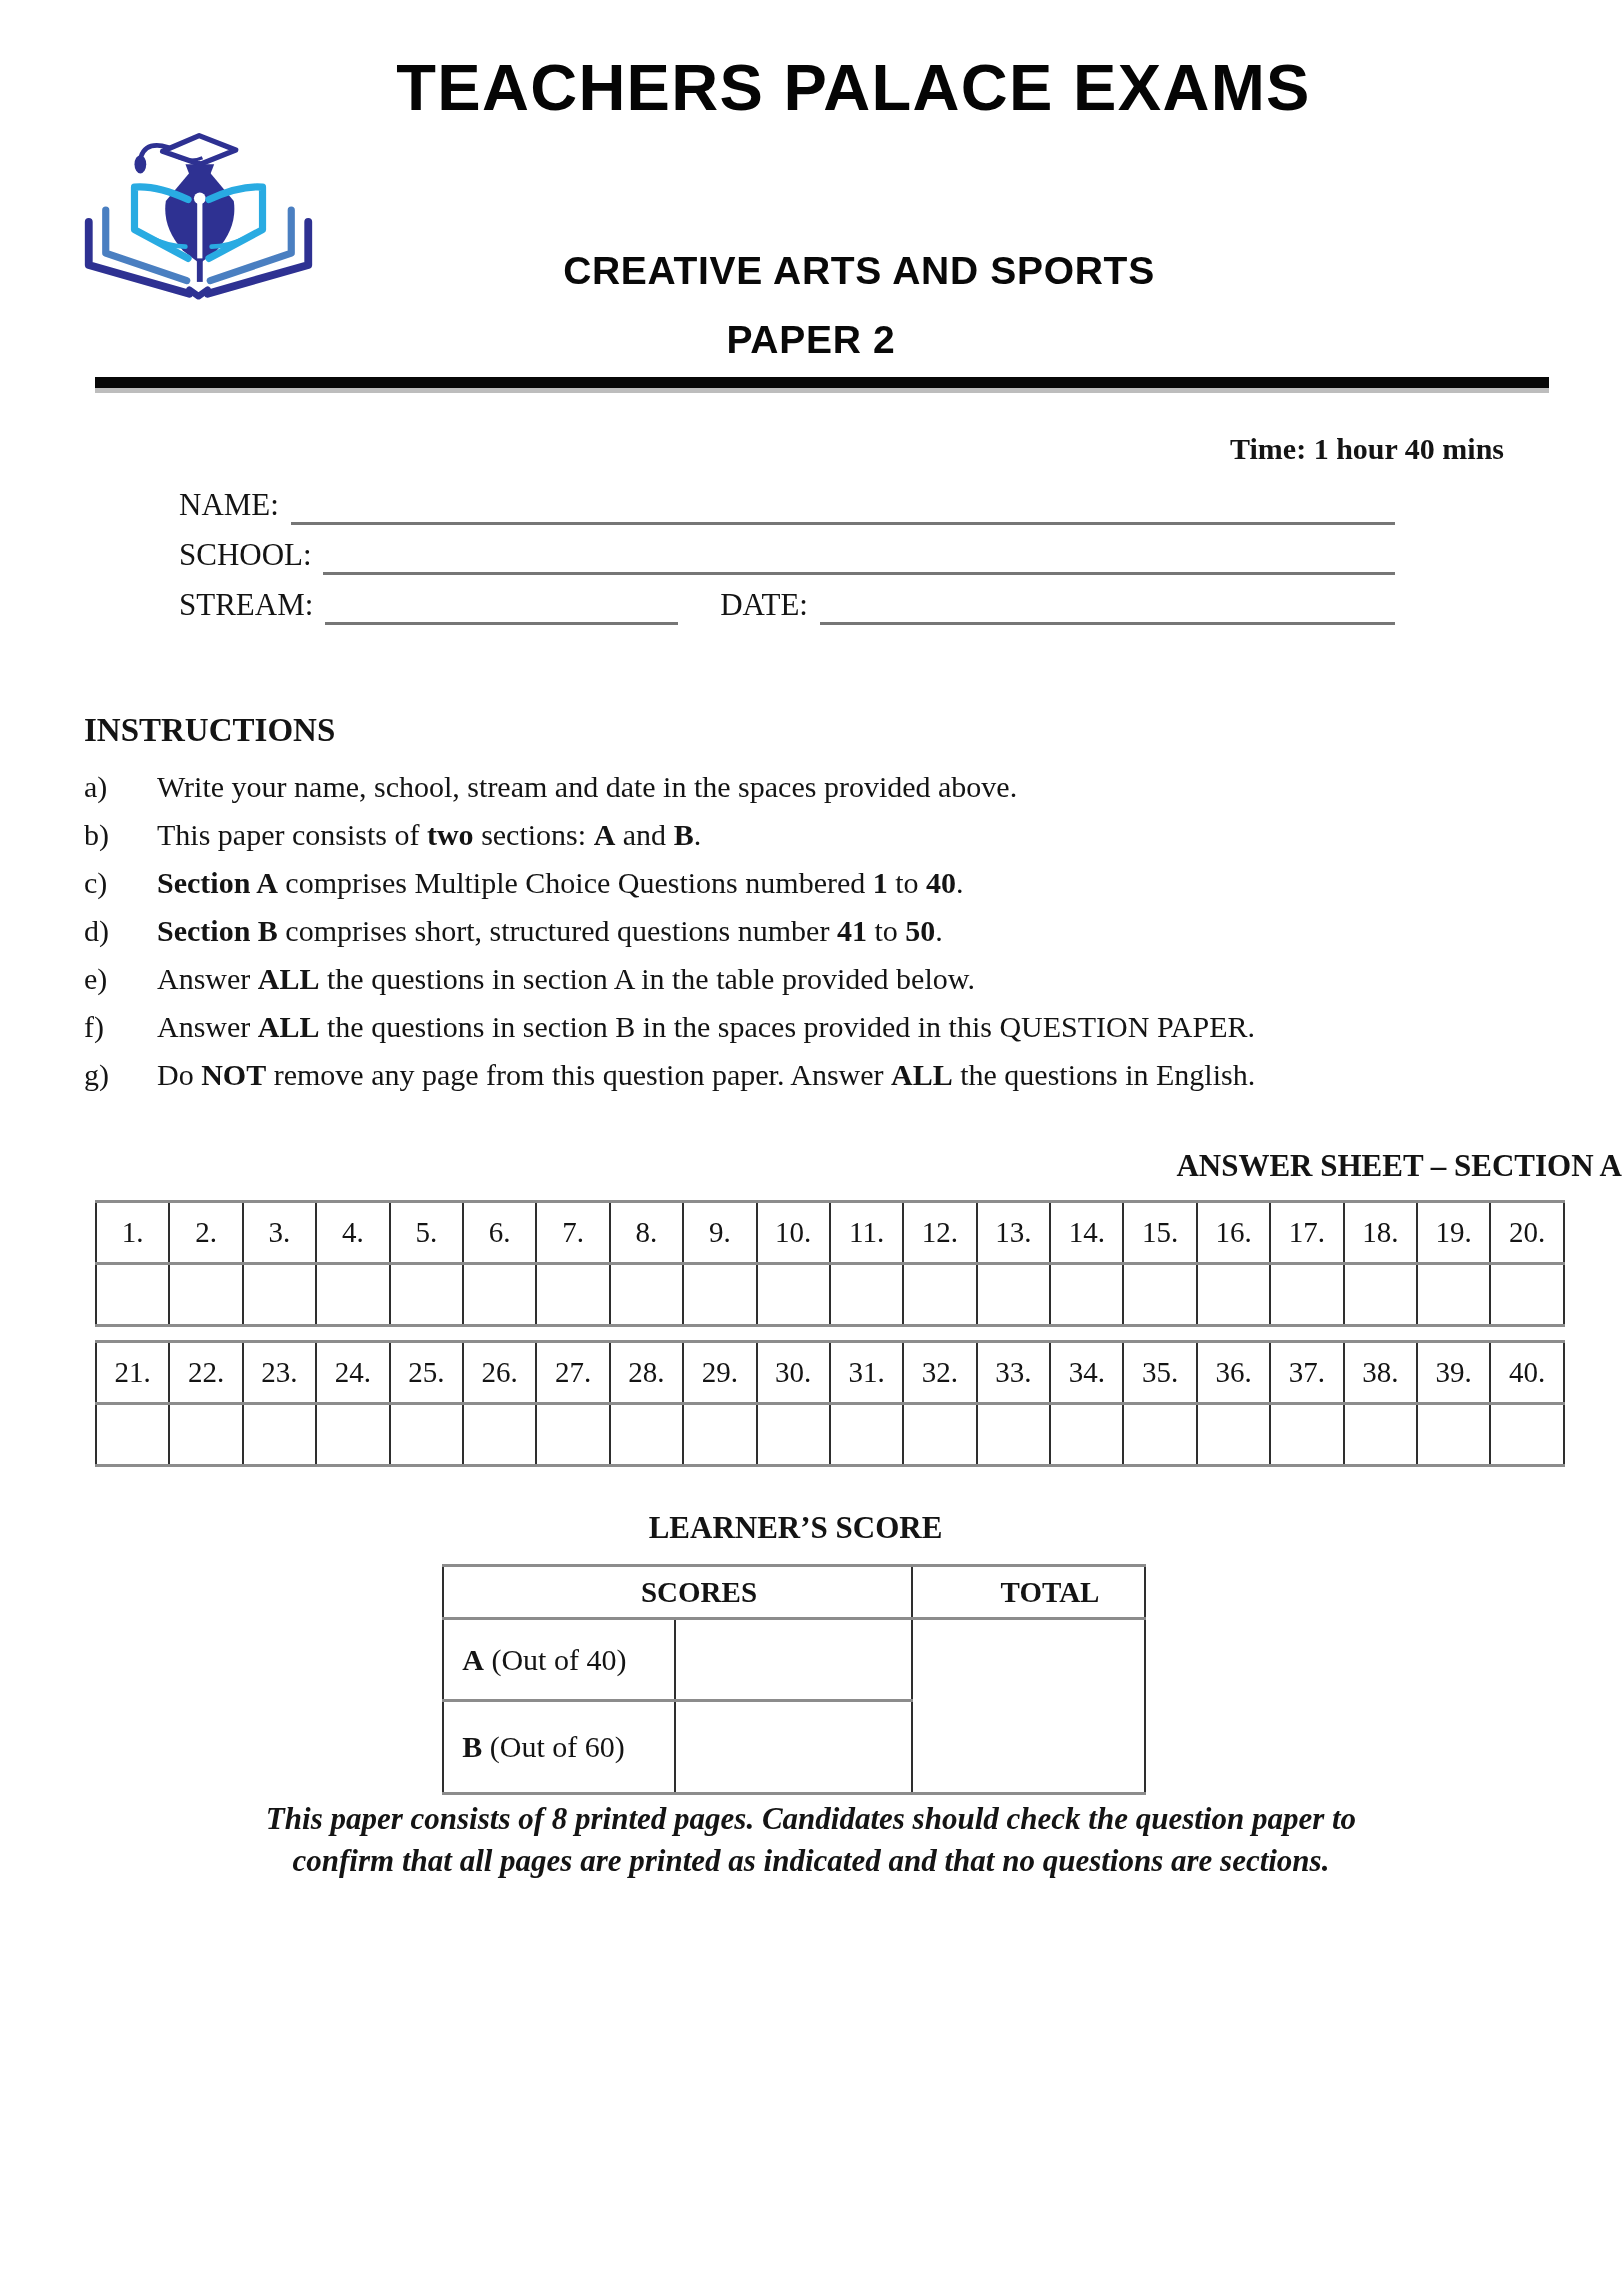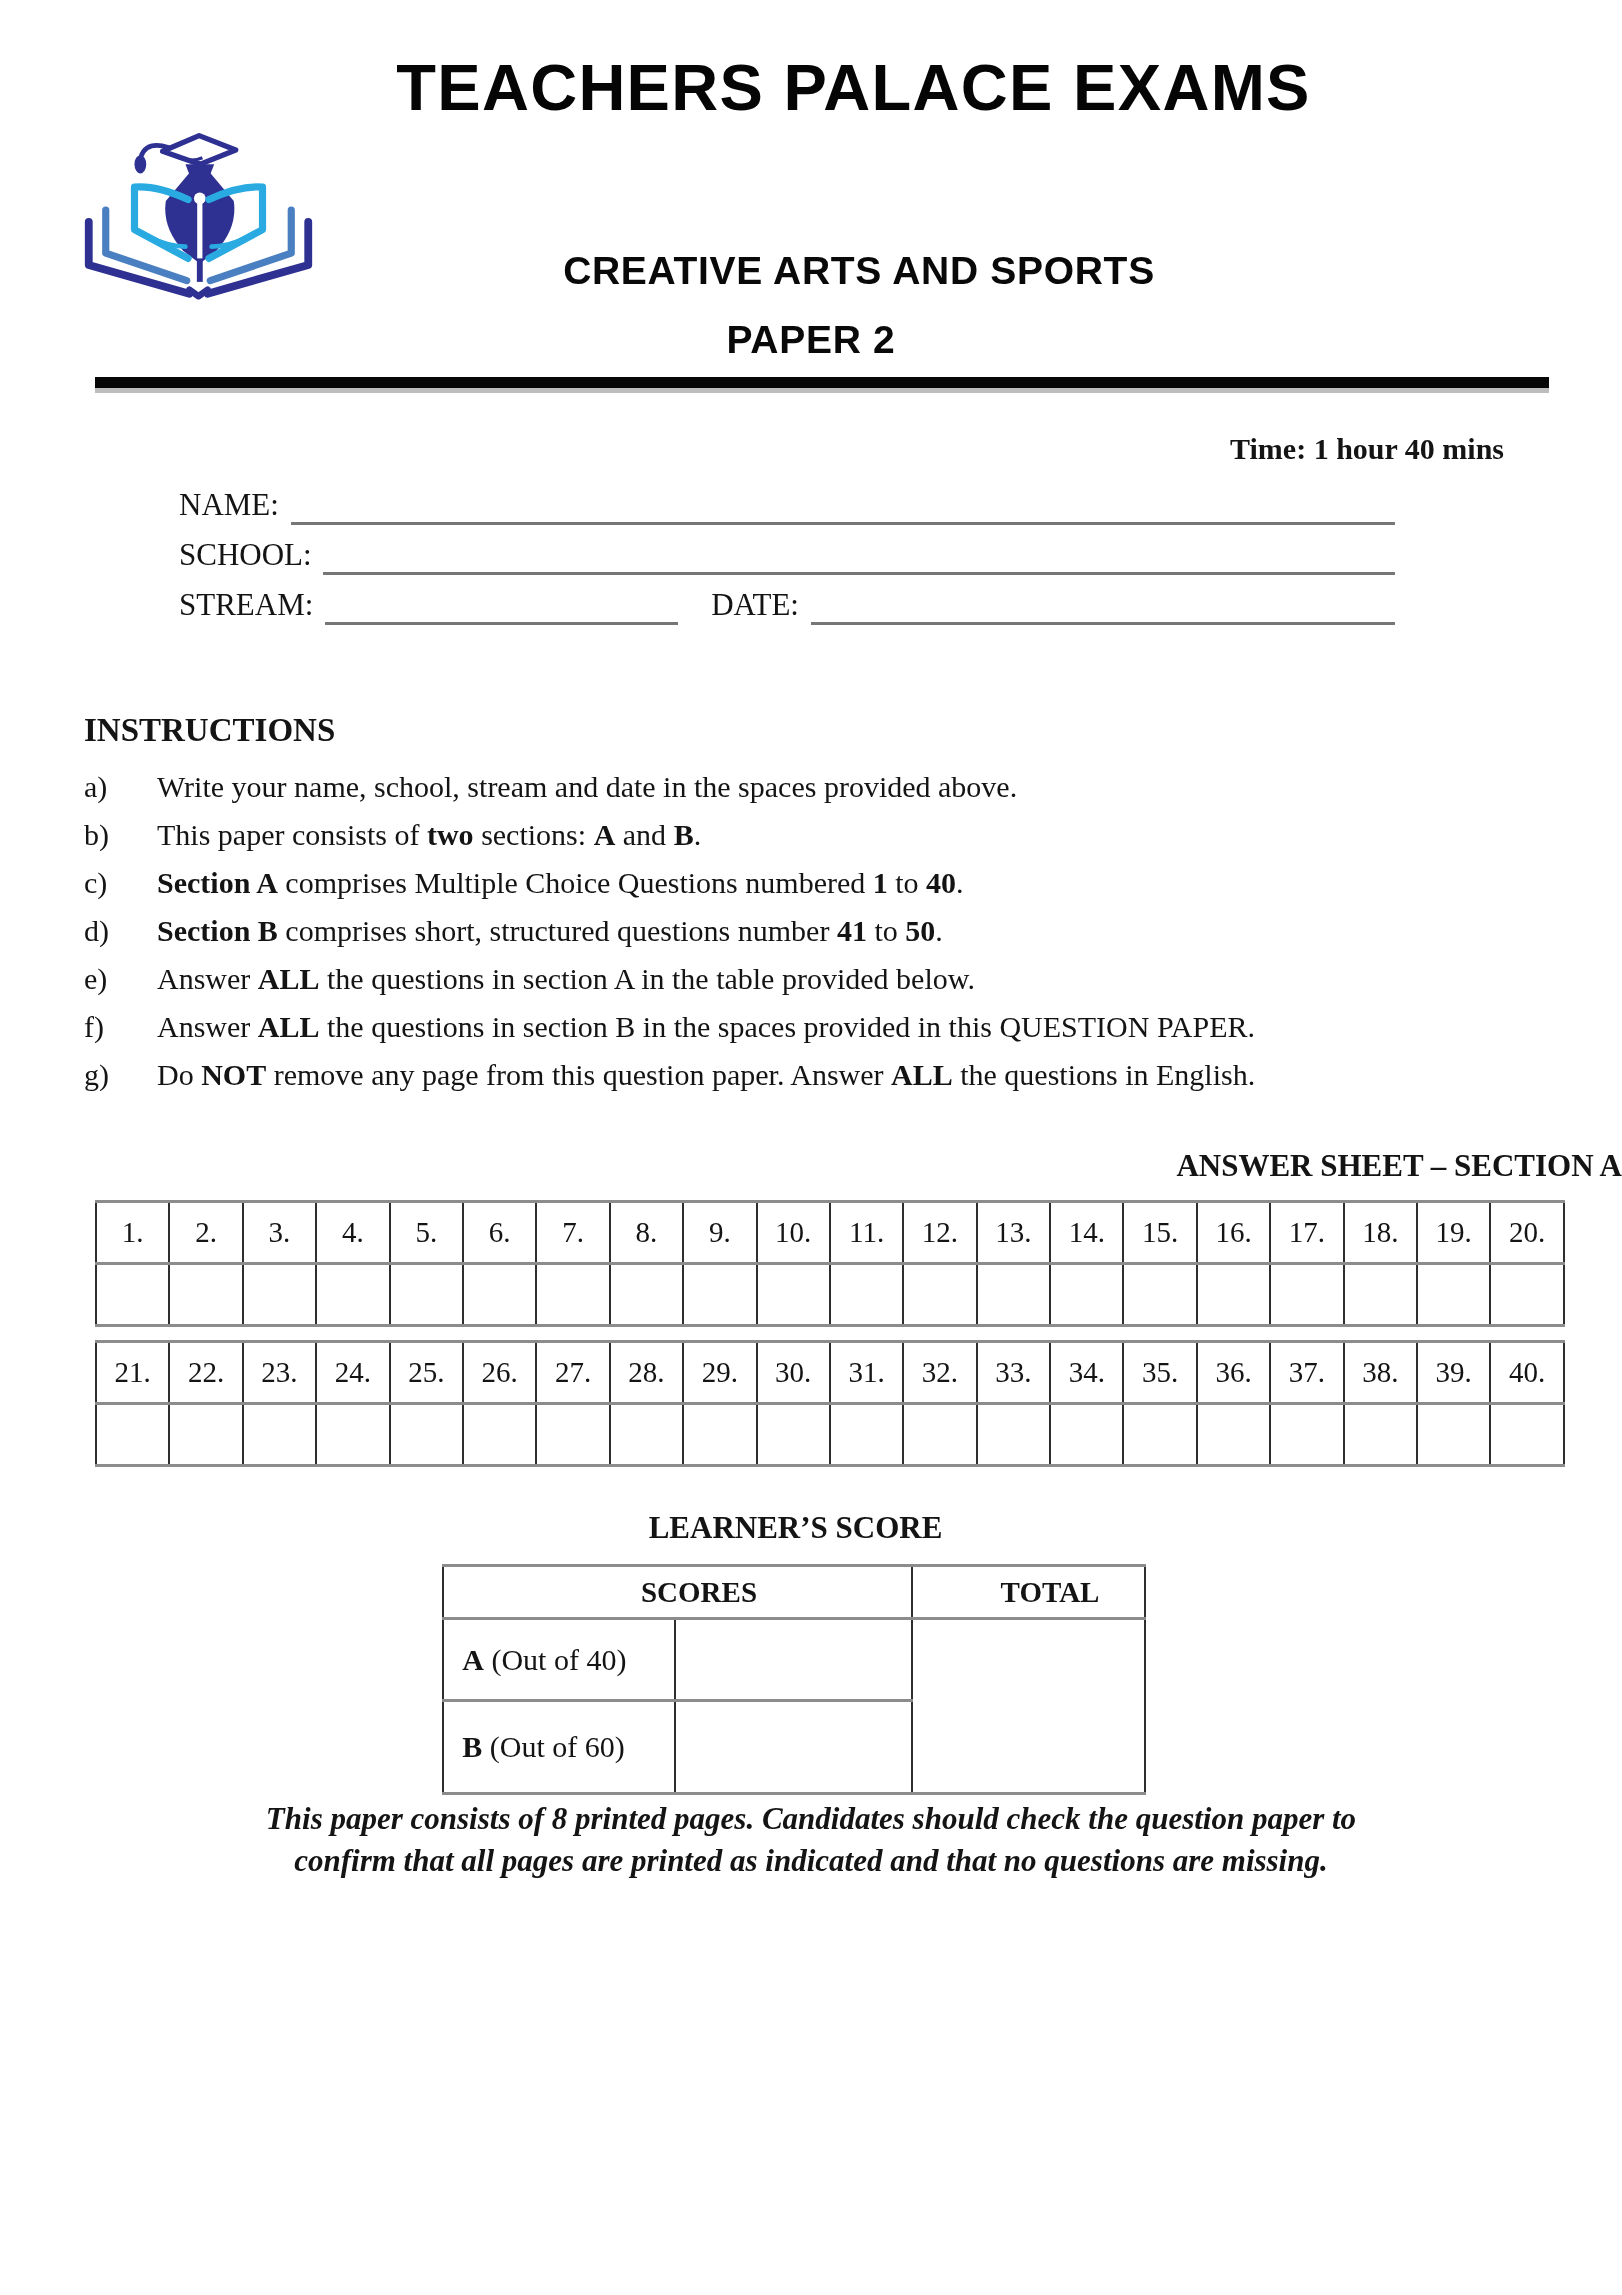--- a/index.html
+++ b/index.html
@@ -20,21 +20,21 @@
   #sub1{top:178px;} #sub2{top:249px;padding-left:48px;} #sub3{top:318px;}
   .head-rule{position:absolute;left:95px;top:377px;width:1454px;height:10.5px;background:#070707;border-bottom:5.9px solid #bdbdbd;}
   
   .time-limit{position:absolute;top:432px;right:118px;font-size:30px;font-weight:bold;}
   .fields{position:absolute;left:179px;top:480px;width:1216px;}
   .field-row{display:flex;align-items:center;height:50px;font-size:31px;}
   .field-label{white-space:nowrap;}
   .fill-line{border-bottom:3.9px solid #767676;height:0;align-self:flex-end;margin:0 0 5.2px 11.8px;}
   .fill-grow{flex:1;}
   .fill-fixed{flex:0 0 353px;}
-  .second-label{margin-left:33px;}
+  .second-label{margin-left:42px;}
   
   .instructions-heading{position:absolute;left:84px;top:712px;font-size:33px;font-weight:bold;}
   .instructions-list{position:absolute;left:84px;top:763px;width:1466px;}
   .instr-row{display:flex;font-size:30px;line-height:48px;}
   .instr-letter{flex:0 0 50px;}
   .instr-text{flex:1;margin-left:23px;}
   
   .answer-heading{position:absolute;top:1148px;left:0;width:1622px;text-align:right;font-size:31px;font-weight:bold;}
   .answer-table{position:absolute;left:95px;width:1470px;border-collapse:collapse;table-layout:fixed;}
   #answer-table-1{top:1200px;} #answer-table-2{top:1340px;}
@@ -265,17 +265,17 @@
         </tr>
         <tr class="score-row-1">
           <td class="score-label"><b>B</b> (Out of 60)</td>
           <td></td>
         </tr>
       </tbody>
   </table>
 
   <div class="footer-note">
     <div>This paper consists of 8 printed pages. Candidates should check the question paper to</div>
-    <div>confirm that all pages are printed as indicated and that no questions are missing.</div>
+    <div>confirm that all pages are printed as indicated and that no questions are sections.</div>
   </div>
 
 </div>
 
 
 </body></html>

